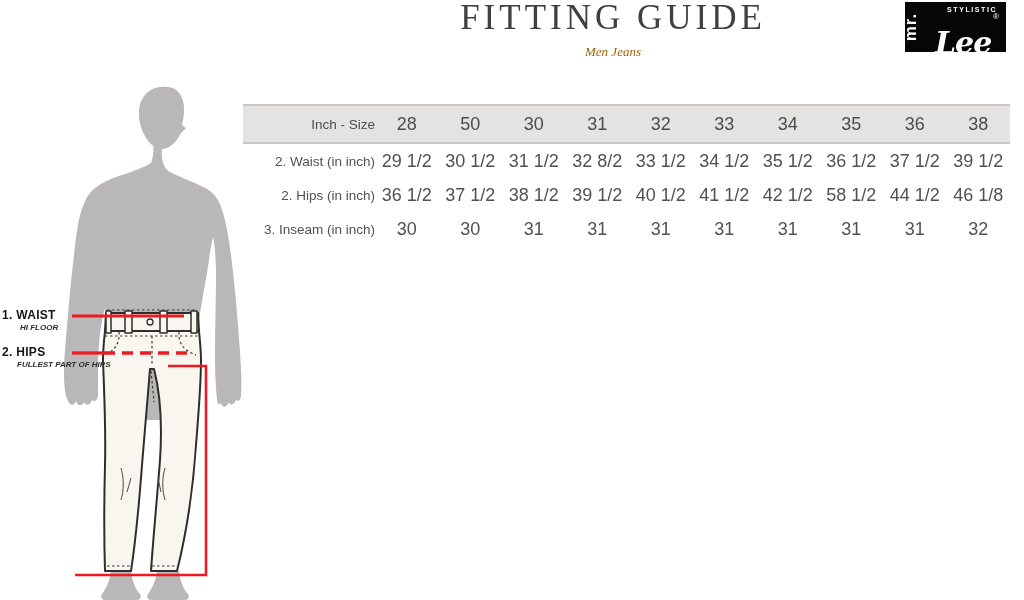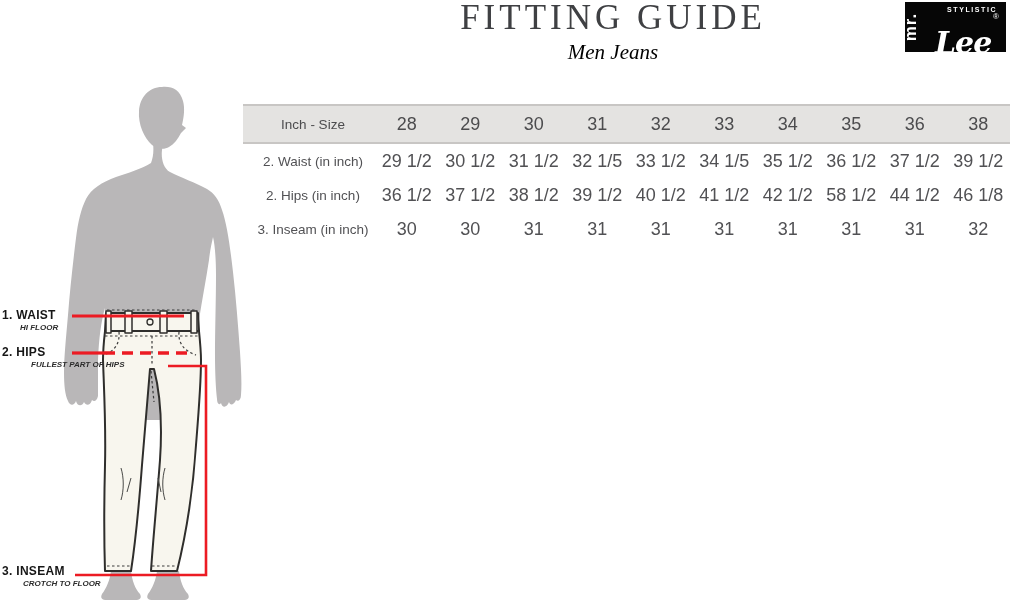--- a/index.html
+++ b/index.html
@@ -4,52 +4,52 @@
 <style>
   html,body{margin:0;padding:0;background:#fff;}
   .page{position:relative;width:1024px;height:600px;background:#ffffff;overflow:hidden;
         font-family:"Liberation Sans",sans-serif;}
 
   
   .title-block{position:absolute;left:403px;top:0;width:420px;text-align:center;}
   .page-title{margin:0;font-family:"Liberation Serif",serif;font-weight:500;
               font-size:35px;letter-spacing:4px;color:#3f4043;line-height:36px;}
   .page-subtitle{margin:4px 0 0 0;font-family:"Liberation Serif",serif;font-style:italic;
-                 font-size:21px;color:#000000;line-height:24px;}
+                 font-size:13px;color:#a16207;line-height:24px;}
 
   
   .logo{position:absolute;left:905px;top:2px;width:101px;height:50px;background:#060606;color:#fff;}
   .logo .mr{position:absolute;left:-8px;top:15px;transform:rotate(-90deg);
             font-size:17px;font-weight:bold;letter-spacing:1px;}
   .logo .stylistic{position:absolute;left:42px;top:4px;font-size:7px;letter-spacing:1.6px;font-weight:bold;}
   .logo .lee{position:absolute;left:30px;top:24px;font-family:"DejaVu Serif",serif;
              font-style:italic;font-weight:bold;font-size:30px;line-height:34px;letter-spacing:-1px;}
   .logo .reg{position:absolute;left:88px;top:10px;font-size:8px;}
 
   
   .category{position:absolute;left:245px;top:68px;font-size:13.5px;font-weight:bold;
             color:#3a3a3a;line-height:17px;}
 
   
   .size-table{position:absolute;left:243px;top:104px;width:767px;color:#515154;}
   .t-row{display:grid;grid-template-columns:132px repeat(10,1fr);align-items:center;height:34px;}
   .t-row.head{height:36px;background:#e4e3e1;border-top:2px solid #c8c6c4;
               border-bottom:2px solid #c8c6c4;color:#4c4c4e;}
   .t-row .cell{text-align:center;font-size:18px;}
-  .t-row .lbl{text-align:center;padding-left:8px;font-size:13.5px;}
+  .t-row .lbl{text-align:right;padding-left:8px;font-size:13.5px;}
 
   
   .fig{position:absolute;left:0;top:0;width:250px;height:600px;}
   .mlabel{position:absolute;color:#161616;}
   .mlabel .big{font-size:12px;font-weight:bold;letter-spacing:.3px;line-height:16px;}
   .mlabel .small{font-size:8px;font-weight:bold;font-style:italic;color:#2c2c2c;line-height:9px;}
   .waist-label{left:2px;top:307px;}
   .waist-label .small{margin-left:18px;}
   .hips-label{left:2px;top:344px;}
-  .hips-label .small{margin-left:29px;font-style:italic;}
+  .hips-label .small{margin-left:15px;font-style:italic;}
   .inseam-label{left:2px;top:563px;}
   .inseam-label .small{margin-left:21px;}
 </style>
 </head>
 <body>
 
 <div class="page">
 
   <svg class="fig" viewBox="0 0 250 600">
 
@@ -118,61 +118,57 @@
   </svg>
 
   <div class="mlabel waist-label">
     <div class="big">1. WAIST</div>
     <div class="small">HI FLOOR</div>
   </div>
   <div class="mlabel hips-label">
     <div class="big">2. HIPS</div>
     <div class="small">FULLEST PART OF HIPS</div>
   </div>
-  <div class="mlabel inseam-label">
-    <div class="big">3. INSEAM</div>
-    <div class="small">CROTCH TO FLOOR</div>
-  </div>
 
   <div class="title-block">
     <h1 class="page-title">FITTING GUIDE</h1>
     <div class="page-subtitle">Men Jeans</div>
   </div>
 
   <div class="logo">
     <span class="mr">mr.</span>
     <span class="stylistic">STYLISTIC</span>
     <span class="lee">Lee</span>
     <span class="reg">®</span>
   </div>
 
 
   <div class="size-table">
     <div class="t-row head">
       <div class="cell lbl">Inch - Size</div>
       <div class="cell">28</div>
-      <div class="cell">29</div>
+      <div class="cell">50</div>
       <div class="cell">30</div>
       <div class="cell">31</div>
       <div class="cell">32</div>
       <div class="cell">33</div>
       <div class="cell">34</div>
       <div class="cell">35</div>
       <div class="cell">36</div>
       <div class="cell">38</div>
     </div>
 
     <div class="t-row">
       <div class="cell lbl">2. Waist (in inch)</div>
       <div class="cell">29 1/2</div>
       <div class="cell">30 1/2</div>
       <div class="cell">31 1/2</div>
-      <div class="cell">32 1/5</div>
+      <div class="cell">32 8/2</div>
       <div class="cell">33 1/2</div>
-      <div class="cell">34 1/5</div>
+      <div class="cell">34 1/2</div>
       <div class="cell">35 1/2</div>
       <div class="cell">36 1/2</div>
       <div class="cell">37 1/2</div>
       <div class="cell">39 1/2</div>
     </div>
 
     <div class="t-row">
       <div class="cell lbl">2. Hips (in inch)</div>
       <div class="cell">36 1/2</div>
       <div class="cell">37 1/2</div>

